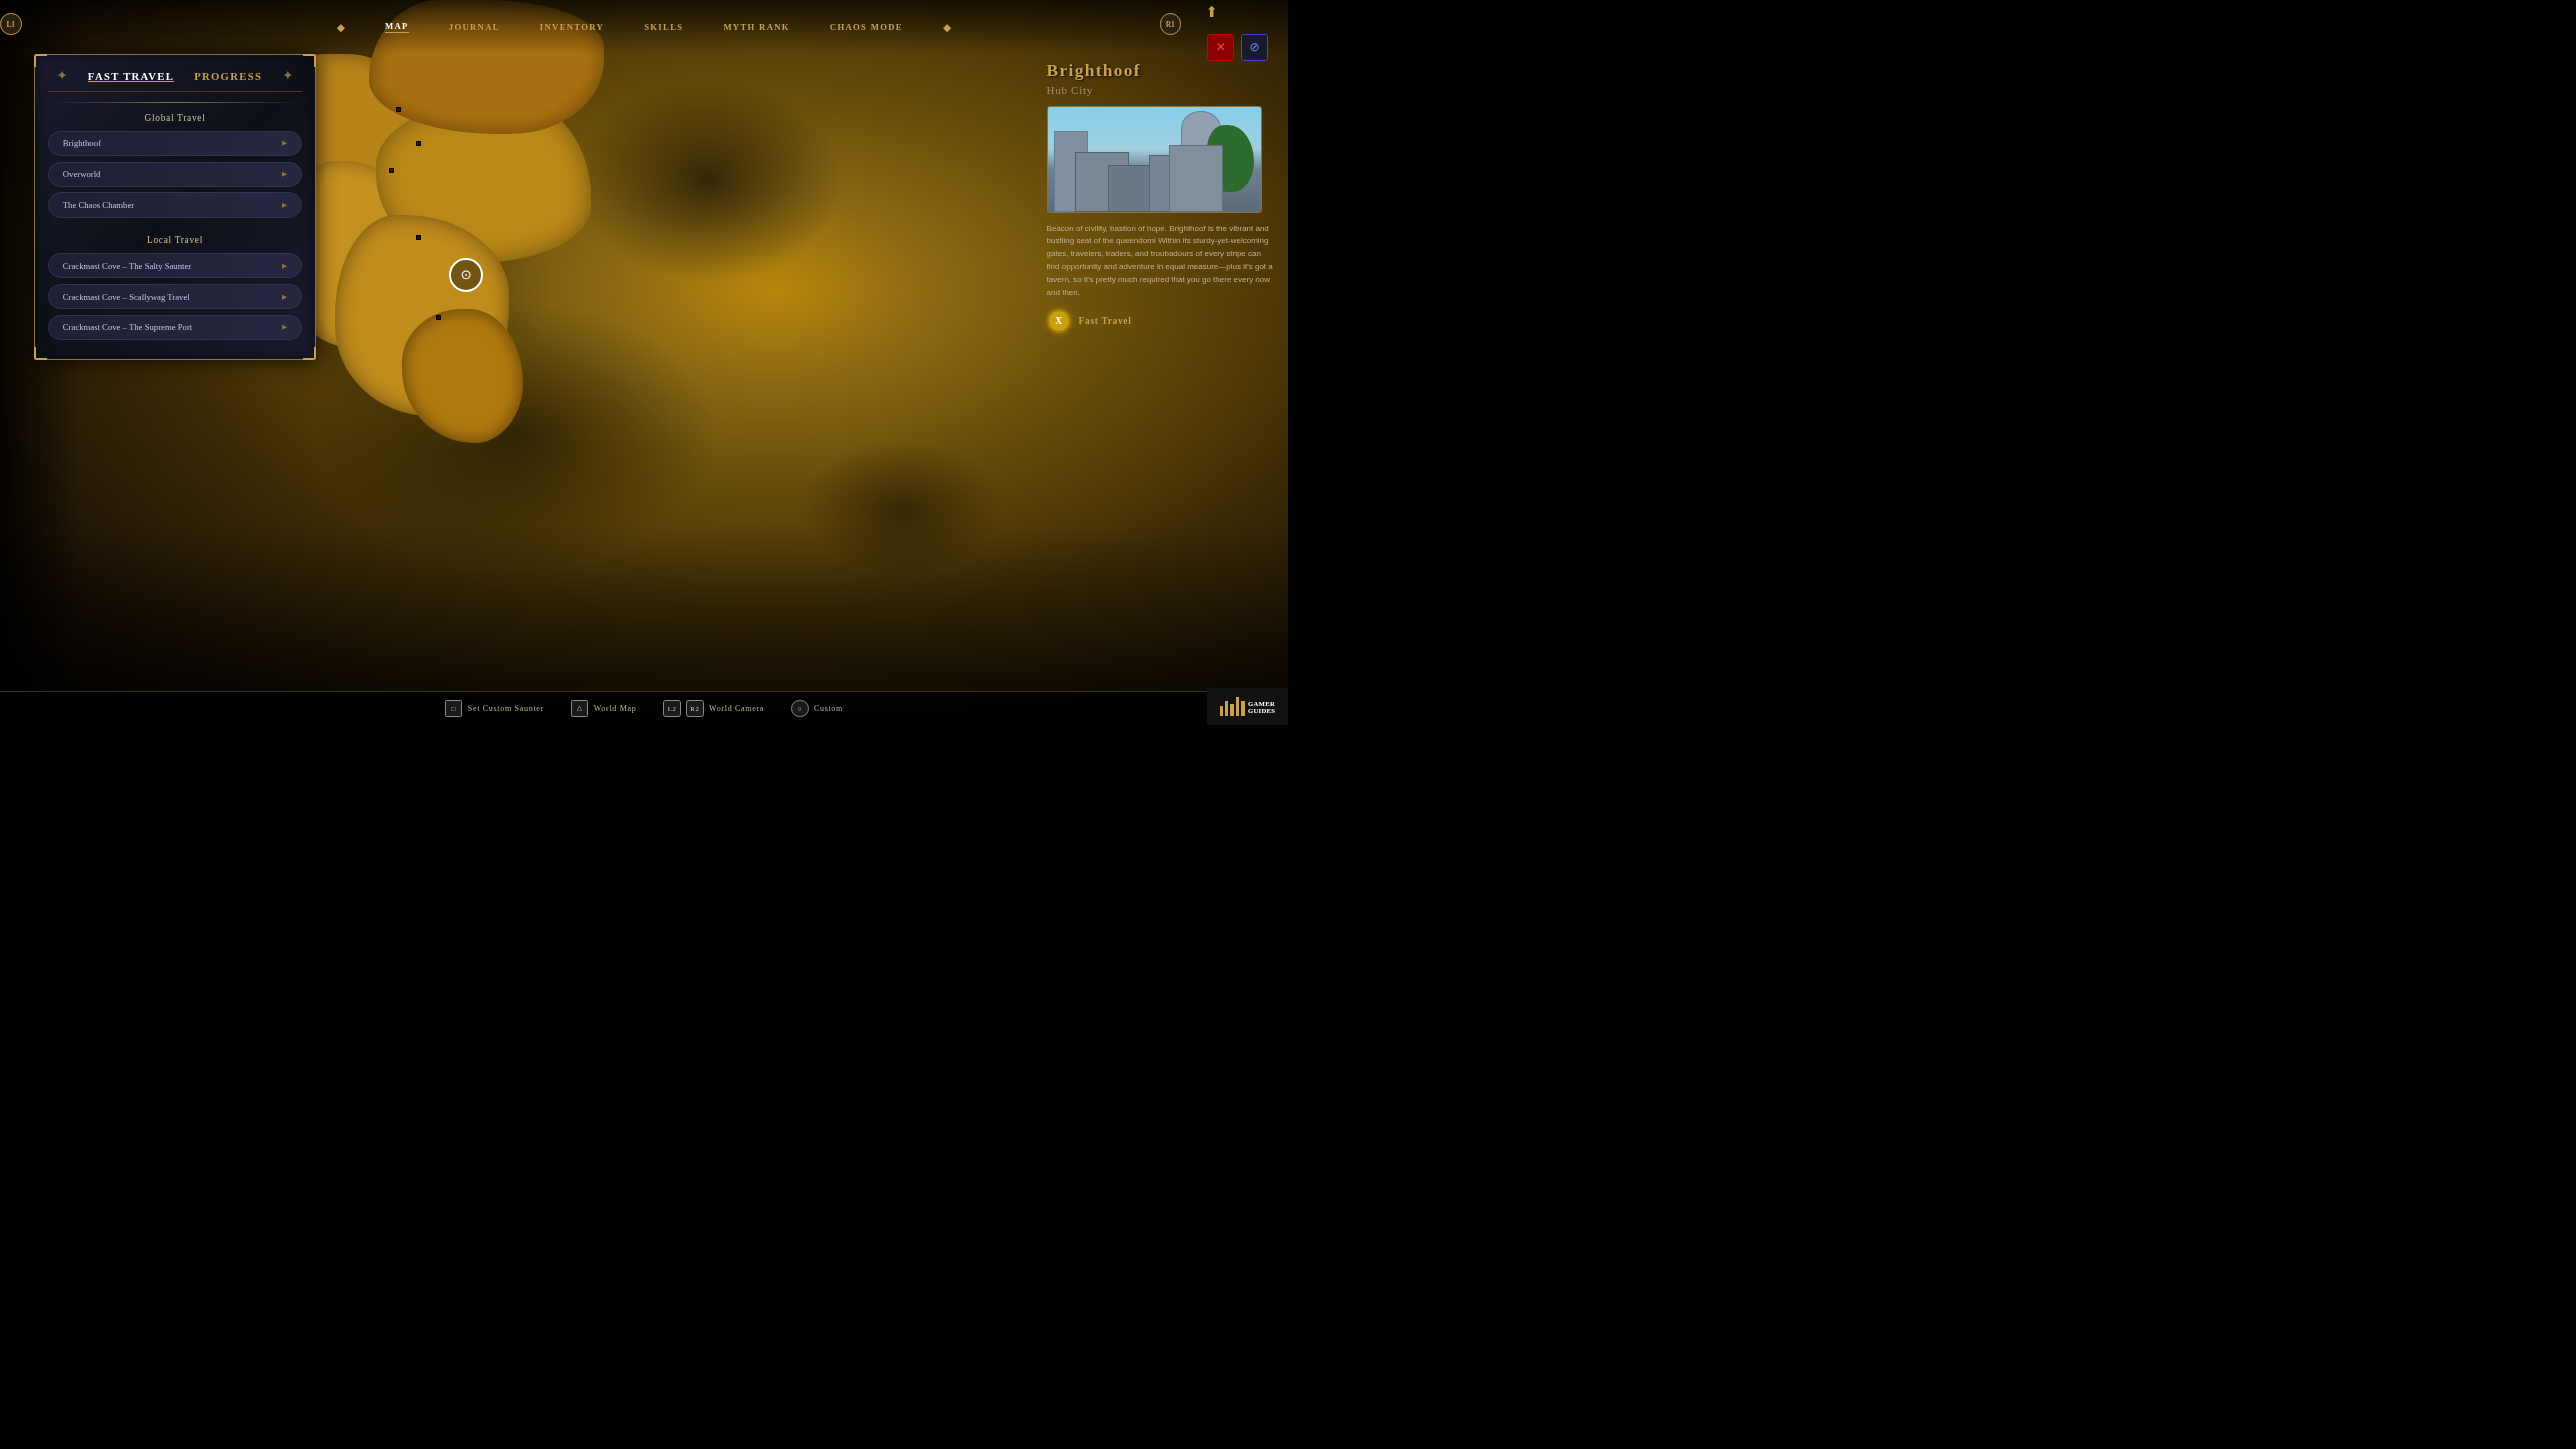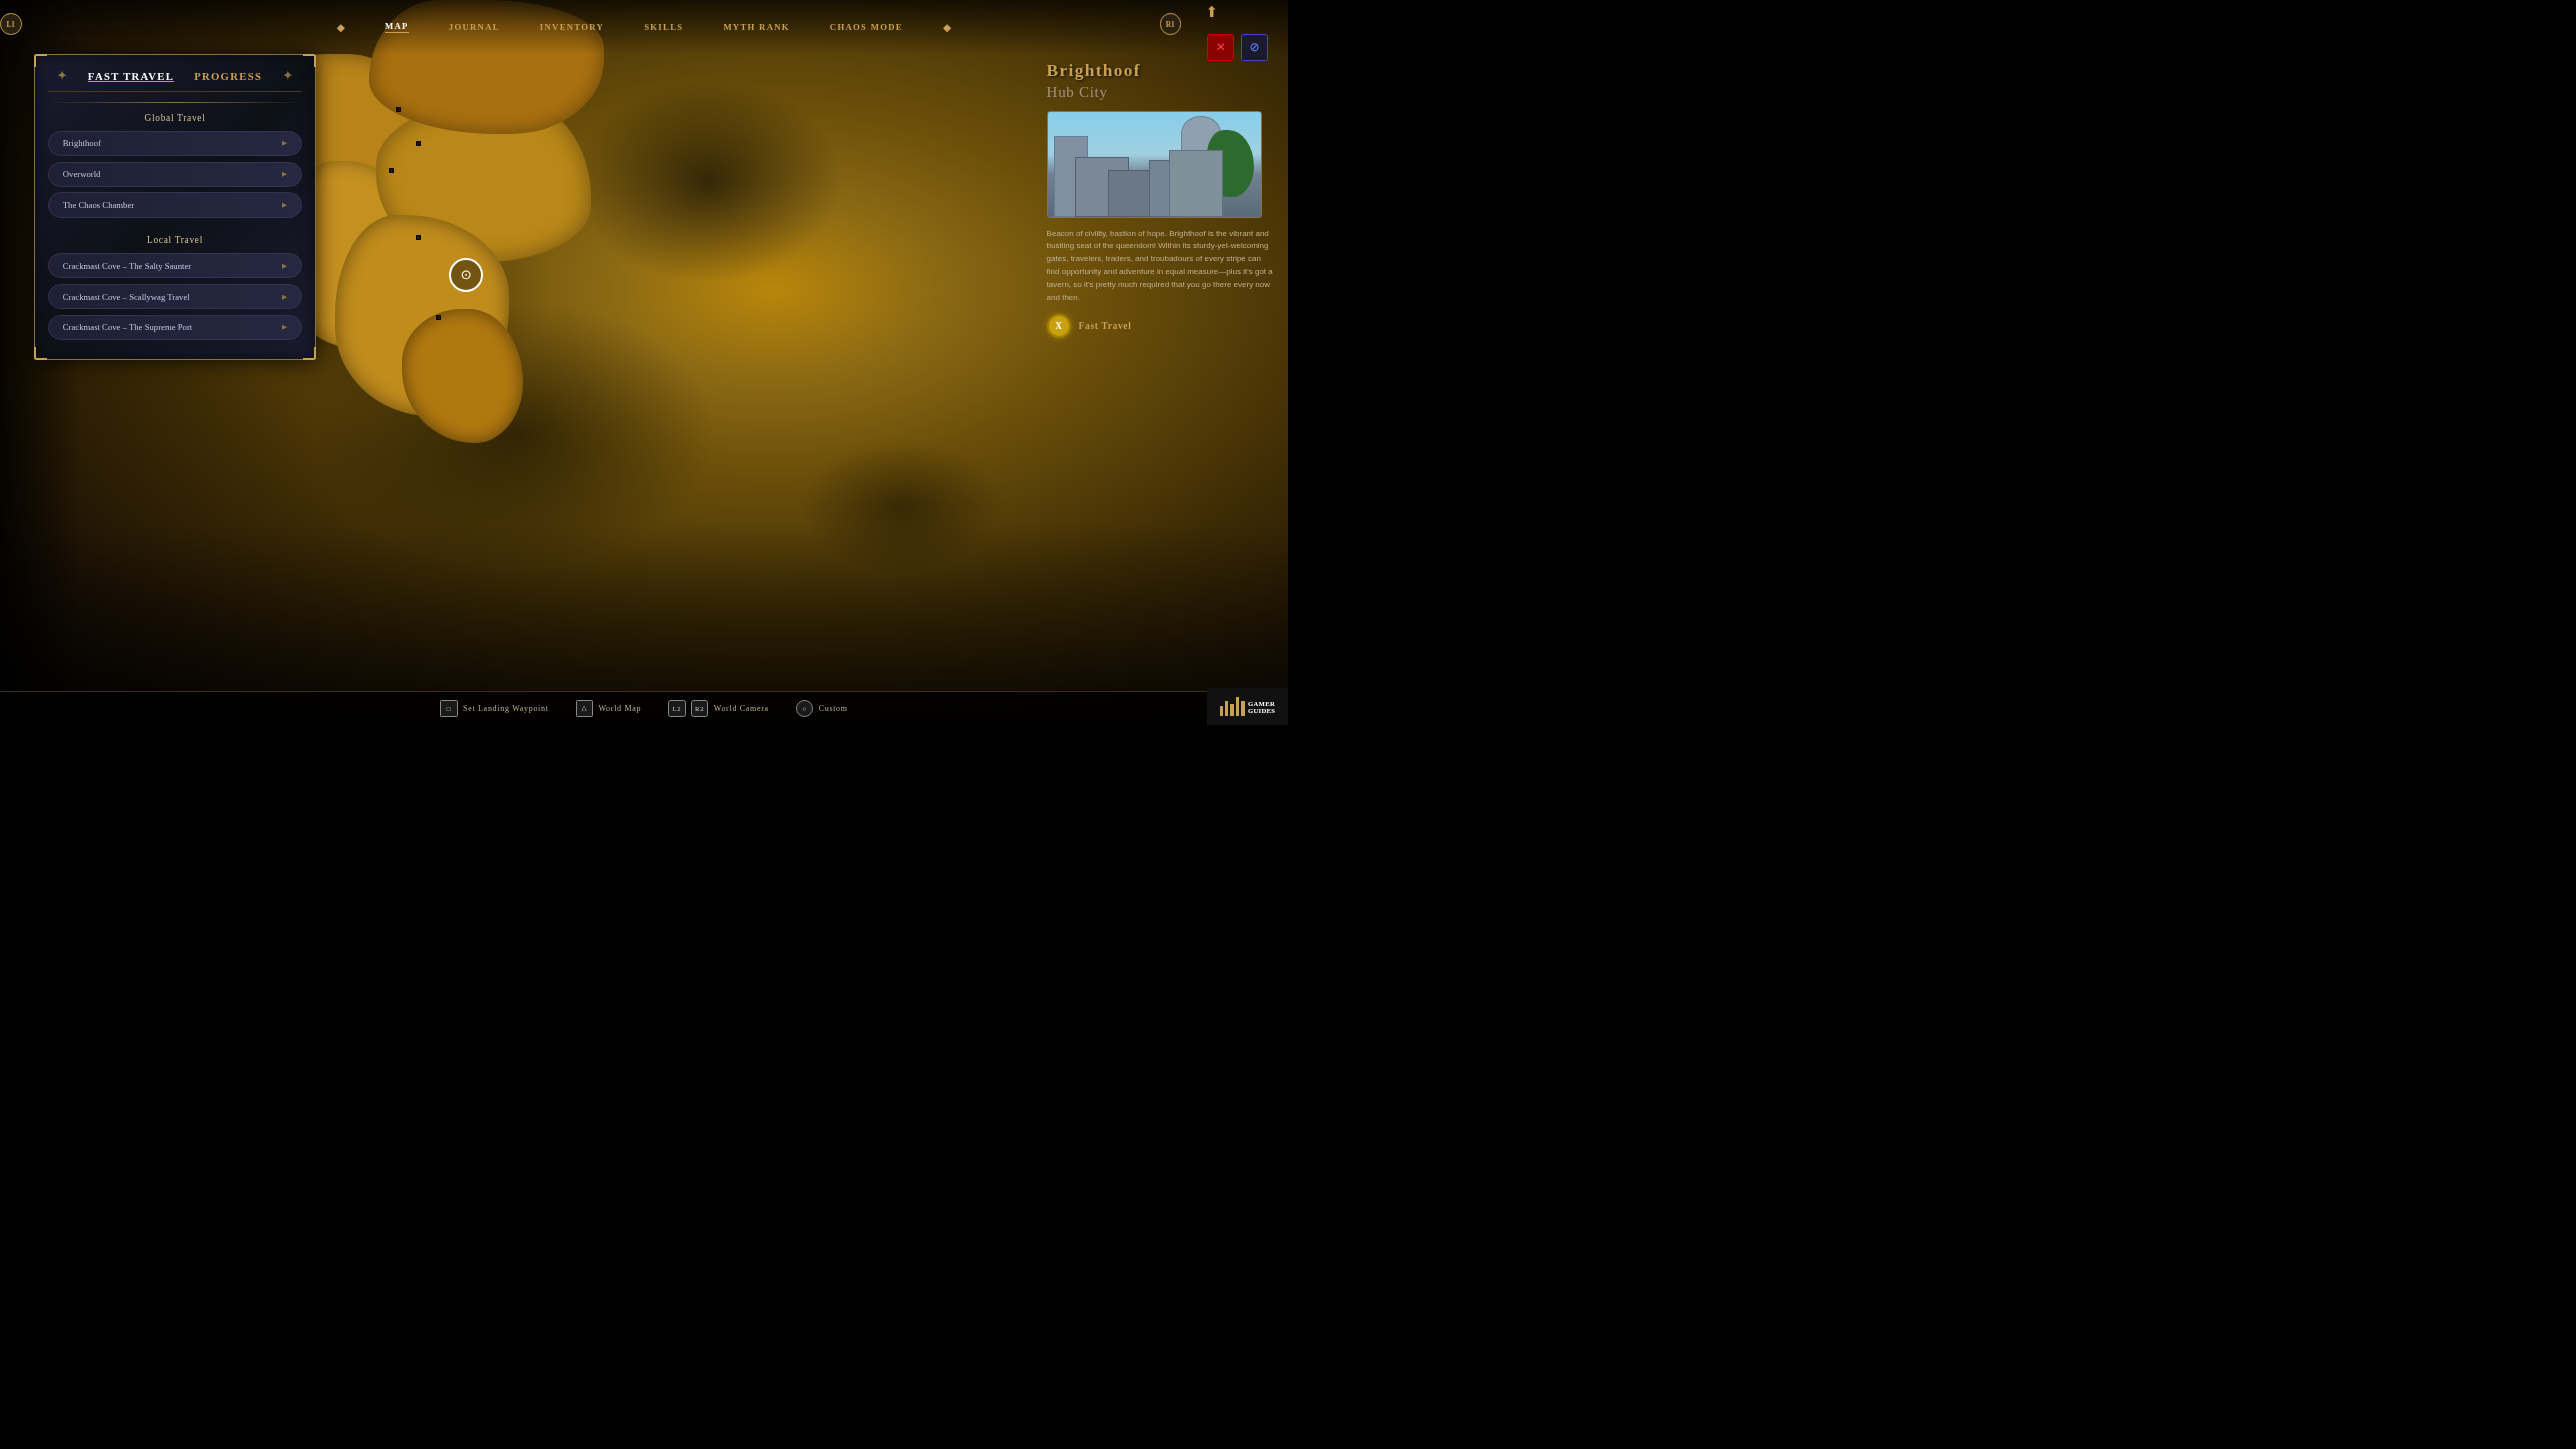--- a/index.html
+++ b/index.html
@@ -275,21 +275,21 @@
       font-size: 17.4px;
       font-weight: bold;
       letter-spacing: 1.3px;
       font-family: 'Georgia', serif;
       margin-bottom: 2.7px;
       text-shadow: 1.3px 1.3px 2.7px rgba(0,0,0,0.8);
     }
 
     .location-subtitle {
       color: #a09080;
-      font-size: 15px;
+      font-size: 11px;
       margin-bottom: 10px;
       letter-spacing: 0.7px;
     }
 
     .location-image {
       width: 215px;
       height: 107px;
       border: 1.3px solid #8b7340;
       border-radius: 2.7px;
       margin-bottom: 10px;
@@ -660,21 +660,21 @@
     <div class="x-button">
       <span>X</span>
     </div>
     <span class="fast-travel-text">Fast Travel</span>
   </div>
 </div>
 
 <div class="bottom-bar">
   <div class="bottom-action">
     <div class="action-btn square-btn">□</div>
-    <span>Set Landing Waypoint</span>
+    <span>Set Custom Saunter</span>
   </div>
 
   <div class="bottom-action">
     <div class="action-btn triangle-btn">△</div>
     <span>World Map</span>
   </div>
 
   <div class="bottom-action">
     <div class="action-btn">L2</div>
     <div class="action-btn">R2</div>

